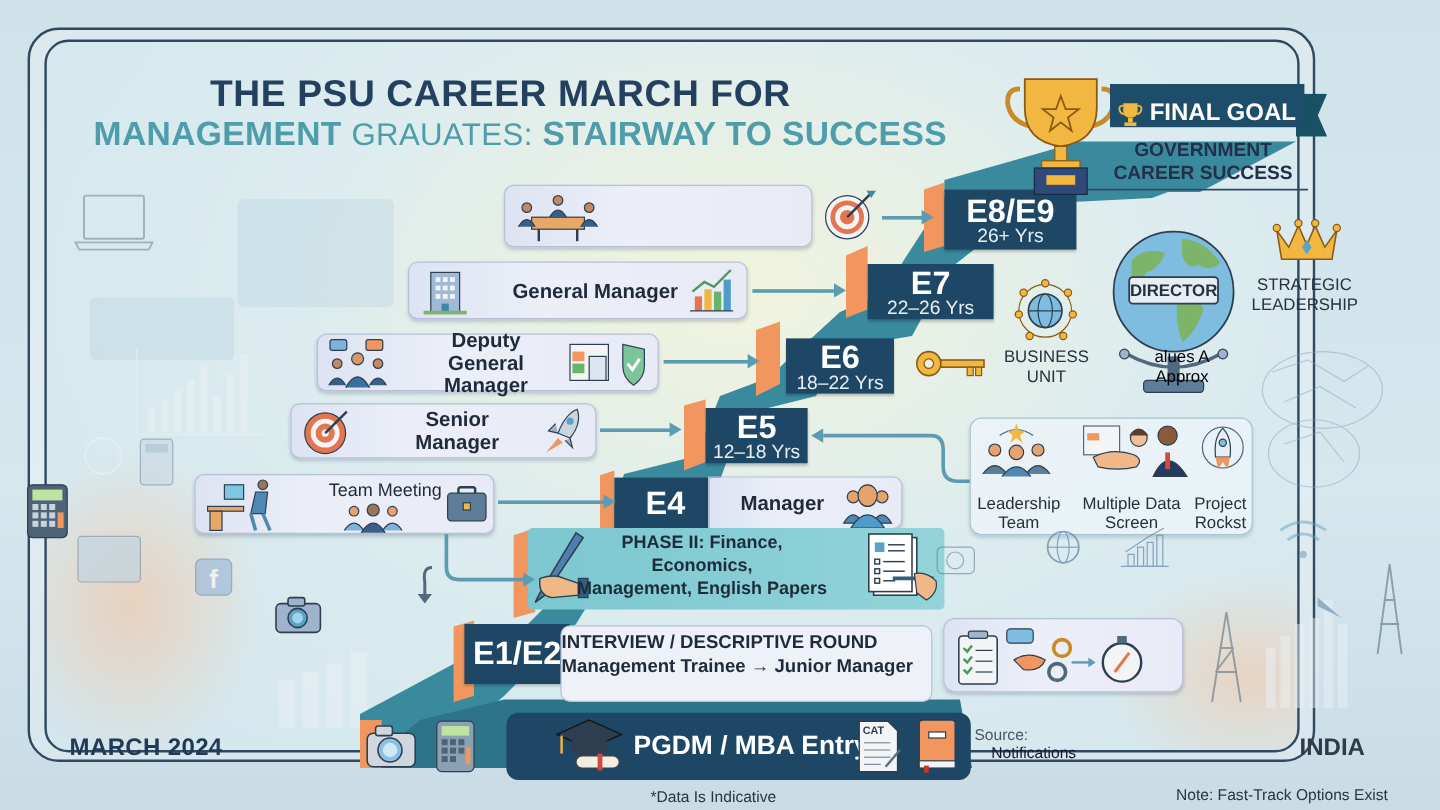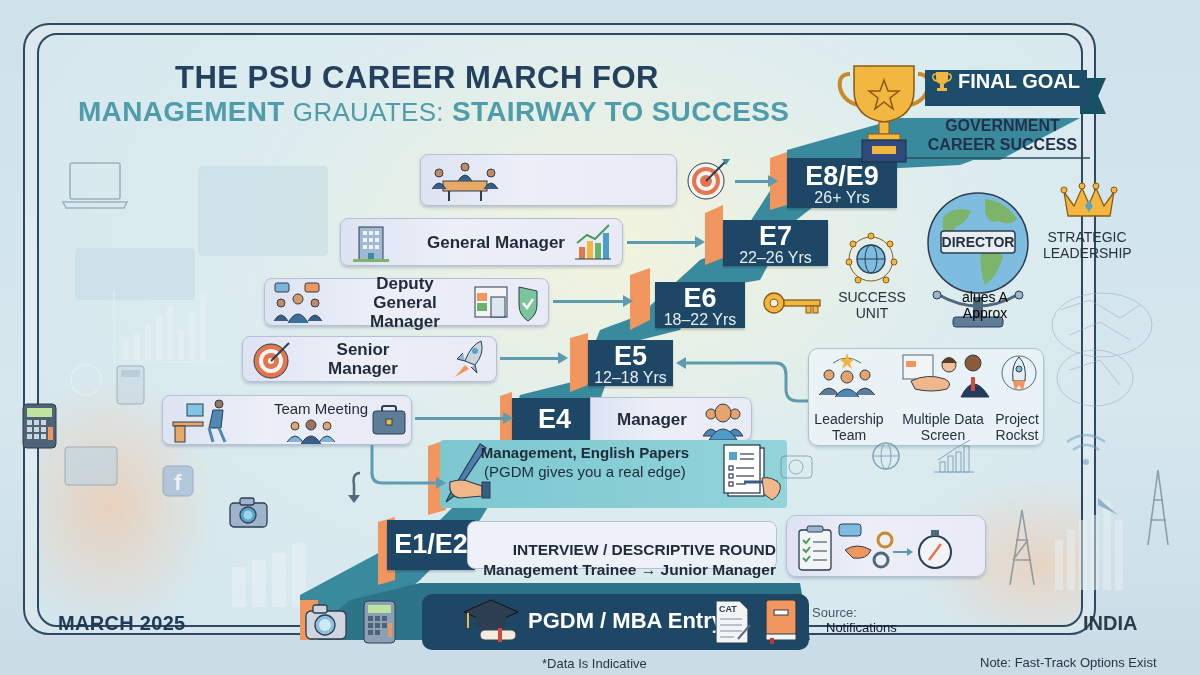--- a/index.html
+++ b/index.html
@@ -58,21 +58,21 @@
   .step {
     position: absolute; background: #1d4764; color: #fff; text-align: center;
     box-shadow: 0 2px 2px rgba(0,0,0,0.2);
   }
   .step .code { font-weight: bold; font-size: 27px; line-height: 28px; display: block; }
   .step .yrs { font-size: 16px; line-height: 15px; display: block; color: #e6eef4; }
 
   .goal-ribbon {
     position: absolute; left: 925px; top: 70px; width: 162px; height: 36px;
     background: #1e4d6a; color: #fff; font-weight: bold; font-size: 20px;
-    display: flex; align-items: flex-start; justify-content: center; gap: 6px;
+    display: flex; align-items: flex-end; justify-content: center; gap: 6px;
   }
   .goal-ribbon-tail {
     position: absolute; left: 1080px; top: 78px; width: 26px; height: 36px; background: #185064;
     clip-path: polygon(0 0,100% 0,70% 50%,100% 100%,0 100%);
   }
   .goal-sub {
     position: absolute; left: 920px; top: 116px; width: 165px; text-align: center;
     font-weight: bold; font-size: 16px; line-height: 19px; color: #23304a;
   }
   .icon-lbl { position: absolute; font-weight: normal; color: #26323f; text-align: center; font-size: 14px; line-height: 16px; }
@@ -85,23 +85,23 @@
   .team-box .t { position: absolute; font-size: 14px; line-height: 16px; color: #25303c; text-align: center; }
 
   .phase-box {
     position: absolute; left: 440px; top: 440px; width: 347px; height: 68px;
     background: linear-gradient(90deg,#7cc7d0,#93d3d9); border-radius: 4px;
   }
   .phase-text { position: absolute; left: 480px; top: 443px; width: 210px; font-size: 15px; line-height: 19px; color: #1d2c3a; text-align: center; }
   .phase-text b { font-weight: bold; }
 
   .interview {
-    position: absolute; left: 467px; top: 521px; width: 310px; height: 48px;
+    position: absolute; left: 467px; top: 521px; width: 310px; height: 64px;
     background: #eef1f7; border: 1.5px solid #b7bfd6; border-radius: 8px;
-    text-align: right; font-weight: bold; color: #1f2a3a; font-size: 15.5px; line-height: 20px; padding-top: 18px;
+    text-align: left; font-weight: bold; color: #1f2a3a; font-size: 15.5px; line-height: 20px; padding-top: 4px;
   }
 
   .entry-bar {
     position: absolute; left: 422px; top: 594px; width: 387px; height: 56px;
     background: #1d4764; border-radius: 10px; color: #fff;
   }
   .entry-label { position: absolute; left: 528px; top: 608px; color: #fff; font-weight: bold; font-size: 22px; }
 
   .foot-text { position: absolute; font-size: 13px; color: #2a3442; }
   .date-text { position: absolute; left: 58px; top: 612px; font-size: 20px; font-weight: bold; color: #213a55; letter-spacing: 0.3px; }
@@ -268,22 +268,22 @@
   </svg>
 </div>
 
 <div class="phase-box"></div>
 <svg style="position:absolute;left:440px;top:442px" width="50" height="62">
   <path d="M40 2 L10 52 L6 60 L14 54 L46 6 Z" fill="#4f7fb0" stroke="#2c3e50" stroke-width="1.3"></path>
   <path d="M10 40 Q22 36 30 40 L42 44 L42 54 L20 56 Q8 54 10 40 Z" fill="#f0b889" stroke="#2c3e50" stroke-width="1.2"></path>
   <rect x="42" y="40" width="8" height="16" fill="#355e85" stroke="#2c3e50"></rect>
 </svg>
 <div class="phase-text">
+  <div><b>PHASE II: Finance, Economics,</b></div>
   <div><b>Management, English Papers</b></div>
-  <div>(PGDM gives you a real edge)</div>
 </div>
 <svg style="position:absolute;left:724px;top:444px" width="62" height="62">
   <rect x="4" y="4" width="36" height="48" fill="#fff" stroke="#2c3e50" stroke-width="1.3"></rect>
   <rect x="0" y="1" width="36" height="48" fill="#fff" stroke="#2c3e50" stroke-width="1.3"></rect>
   <path d="M5 8 h8 v8 h-8 z" fill="#5aa3c8"></path>
   <g stroke="#2c3e50" stroke-width="1.2">
       <line x1="16" y1="10" x2="30" y2="10"></line>
       <line x1="16" y1="15" x2="30" y2="15"></line>
   <rect x="5" y="22" width="4" height="4" fill="none"></rect>
       <line x1="12" y1="24" x2="30" y2="24"></line>
@@ -432,21 +432,21 @@
 <div class="arrow-line" style="left:553px;top:300px;width:72px"></div>
 
 <div class="card" style="left:242px;top:336px;width:255px;height:46px">
   <svg style="position:absolute;left:8px;top:2px" width="42" height="42">
     <circle cx="20" cy="22" r="17" fill="#e3764f" stroke="#2c3e50"></circle>
     <circle cx="20" cy="22" r="12" fill="#f2f4f6"></circle>
     <circle cx="20" cy="22" r="8" fill="#e3764f"></circle>
     <circle cx="20" cy="22" r="3" fill="#f2f4f6"></circle>
     <line x1="20" y1="22" x2="38" y2="4" stroke="#2c3e50" stroke-width="2"></line>
   </svg>
-  <div class="lbl" style="position:absolute;left:60px;width:120px">Senior Manager</div>
+  <div class="lbl" style="position:absolute;left:78px;width:120px">Senior Manager</div>
   <svg style="position:absolute;left:208px;top:2px" width="36" height="42">
     <path d="M30 2 Q34 14 24 26 L14 22 Q20 6 30 2 Z" fill="#c9d6e1" stroke="#2c3e50"></path>
     <circle cx="24" cy="12" r="3" fill="#5aa3c8"></circle>
     <path d="M14 22 L6 20 L12 14" fill="#9fb3cc" stroke="#2c3e50"></path>
     <path d="M24 26 L26 34 L20 28" fill="#9fb3cc" stroke="#2c3e50"></path>
     <path d="M14 26 L4 38 L18 30 Z" fill="#f0965e"></path>
   </svg>
 </div>
 <div class="arrow-line" style="left:500px;top:357px;width:60px"></div>
 
@@ -545,21 +545,21 @@
     <circle cx="31" cy="8" r="3"></circle>
       <circle cx="50" cy="16" r="3"></circle>
       <circle cx="54" cy="34" r="3"></circle>
     <circle cx="46" cy="52" r="3"></circle>
       <circle cx="18" cy="52" r="3"></circle>
       <circle cx="9" cy="34" r="3"></circle>
       <circle cx="13" cy="16" r="3"></circle>
   </g>
 </svg>
 <div class="icon-lbl" style="left:836px;top:289px;width:72px">
-  <div>SUCCESS</div>
+  <div>BUSINESS</div>
     <div>UNIT</div>
 </div>
 
 <svg style="position:absolute;left:762px;top:290px" width="62" height="28">
   <circle cx="12" cy="13" r="10" fill="#f2b740" stroke="#8a5a14" stroke-width="1.3"></circle>
   <circle cx="12" cy="13" r="4" fill="#f4eddb" stroke="#8a5a14"></circle>
   <rect x="22" y="10" width="36" height="6" fill="#f2b740" stroke="#8a5a14" stroke-width="1.3"></rect>
   <rect x="44" y="16" width="5" height="7" fill="#f2b740" stroke="#8a5a14"></rect>
   <rect x="51" y="16" width="5" height="7" fill="#f2b740" stroke="#8a5a14"></rect>
 </svg>
@@ -647,18 +647,18 @@
     <circle cx="90" cy="16" r="7" fill="none" stroke="#c98a2a" stroke-width="3"></circle>
     <circle cx="86" cy="36" r="7" fill="none" stroke="#51697d" stroke-width="3"></circle>
     <line x1="98" y1="28" x2="114" y2="28" stroke="#5c9bb0" stroke-width="2"></line>
     <polygon points="112,24 118,28 112,32" fill="#5c9bb0"></polygon>
     <circle cx="140" cy="28" r="16" fill="#f2f4f6" stroke="#2c3e50" stroke-width="2"></circle>
     <rect x="136" y="6" width="8" height="6" fill="#51697d"></rect>
     <path d="M134 36 L146 20" stroke="#e3764f" stroke-width="2.5"></path>
   </svg>
 </div>
 
-<div class="date-text">MARCH 2025</div>
+<div class="date-text">MARCH 2024</div>
 <div class="foot-text" style="left:542px;top:656px;font-size:13px">*Data Is Indicative</div>
 <div class="foot-text" style="left:812px;top:605px;font-size:13px;color:#4a5664">Source:</div>
 <div class="foot-text" style="left:826px;top:620px;font-size:13px;color:#0f172a">Notifications</div>
 <div class="india-text">INDIA</div>
 <div class="foot-text" style="left:980px;top:655px;font-size:13px">Note: Fast-Track Options Exist</div>
 
 </body></html>

